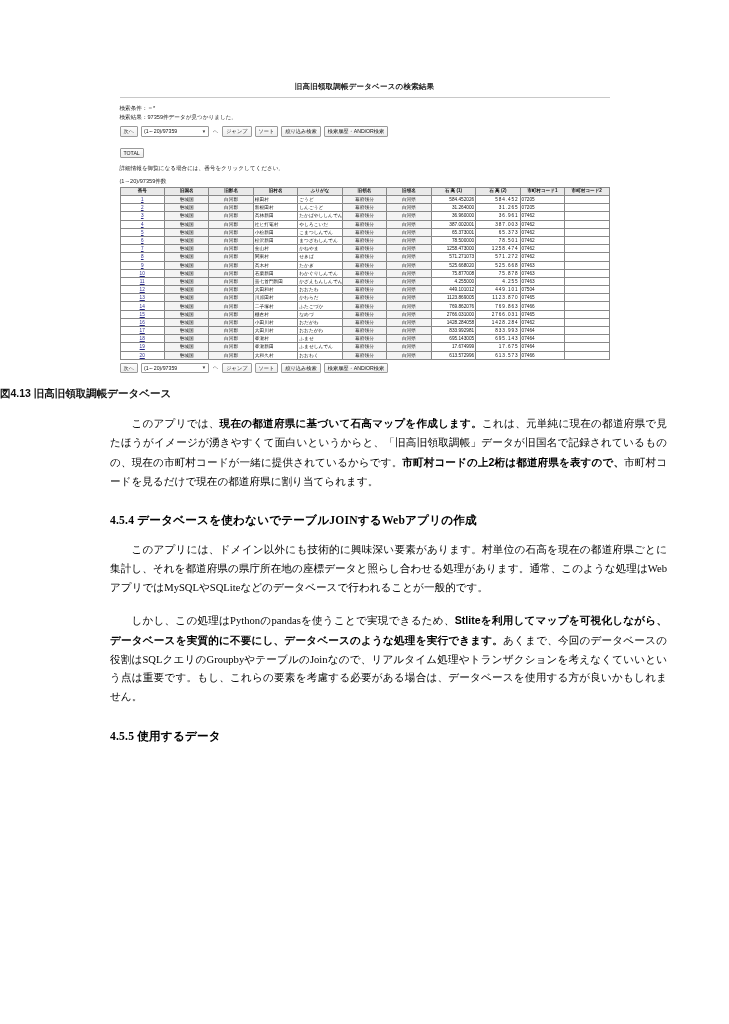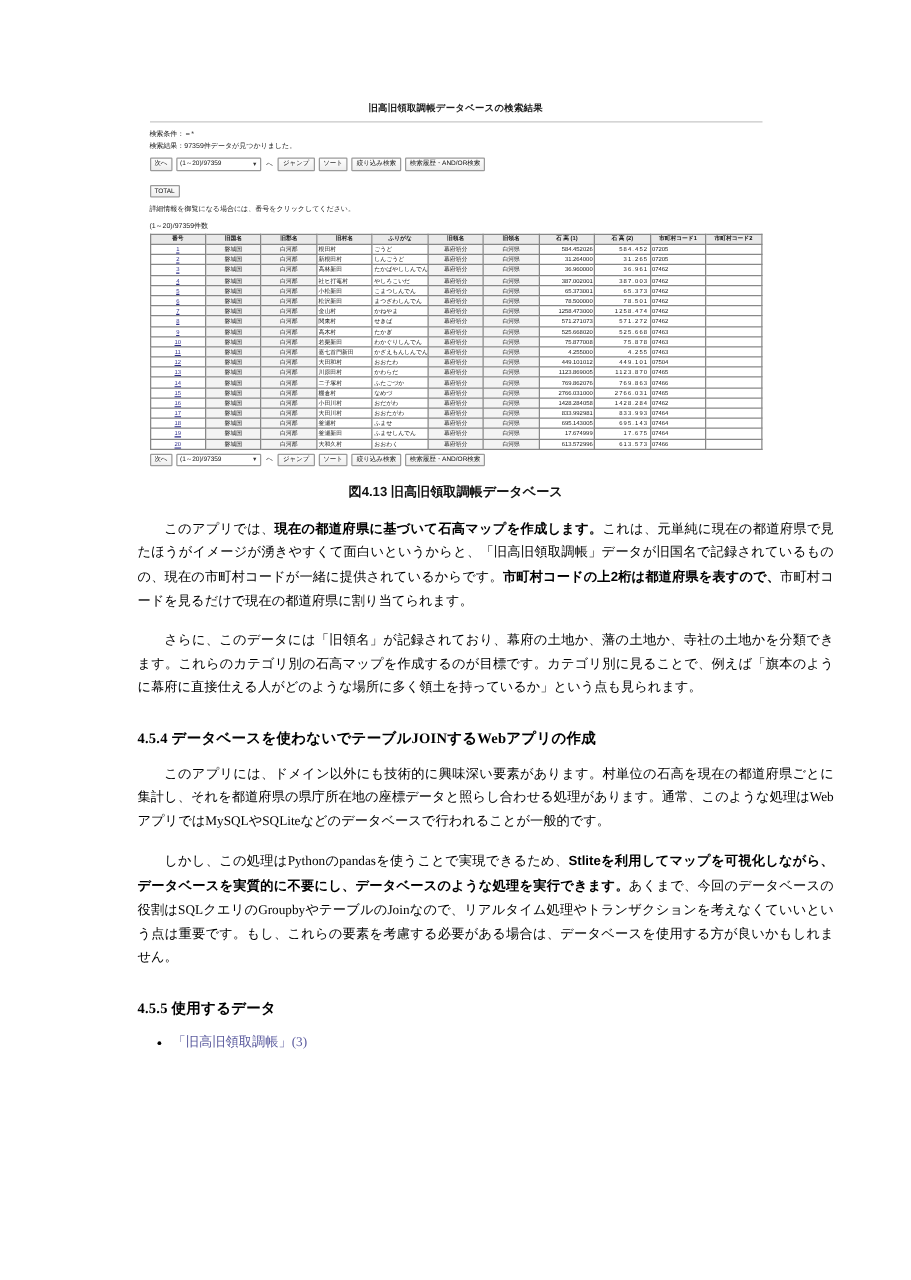--- a/index.html
+++ b/index.html
@@ -148,21 +148,21 @@
   td.c-koku1{ width: 42px; text-align: right; }
   td.c-koku2{ width: 46px; text-align: right; letter-spacing: 0.9px;}
   td.c-code1{ width: 34px; text-align: left; }
   td.c-code2{ width: 34px; text-align: left; }
 
   .fig-footer {
     margin-top: 3px;
   }
 
   .fig-caption {
-    text-align: center;
+    text-align: left;
     font-family: "Liberation Sans", "DejaVu Sans", sans-serif;
     font-weight: bold;
     font-size: 10.5px;
     color: #111;
     margin: 14px 0 0 0;
   }
 
   
   .content {
     padding: 0 62px 0 110px;
@@ -535,30 +535,26 @@
 
     </div>
 
     <div class="fig-caption">図4.13 旧高旧領取調帳データベース</div>
   </div>
 
   <div class="content">
 
     <p class="body"><span>　このアプリでは、</span><span class="b">現在の都道府県に基づいて石高マップを作成します。</span><span>これは、元単純に現在の都道府県で見たほうがイメージが湧きやすくて面白いというからと、「旧高旧領取調帳」データが旧国名で記録されているものの、現在の市町村コードが一緒に提供されているからです。</span><span class="b">市町村コードの上2桁は都道府県を表すので、</span><span>市町村コードを見るだけで現在の都道府県に割り当てられます。</span></p>
 
-    <p class="body">　さらに、このデータには「旧領名」が記録されており、幕府の土地か、藩の土地か、寺社の土地かを分類できます。これらのカテゴリ別の石高マップを作成するのが目標です。カテゴリ別に見ることで、例えば「旗本のように幕府に直接仕える人がどのような場所に多く領土を持っているか」という点も見られます。</p>
 
     <h3 class="sec">4.5.4  データベースを使わないでテーブルJOINするWebアプリの作成</h3>
 
     <p class="body">　このアプリには、ドメイン以外にも技術的に興味深い要素があります。村単位の石高を現在の都道府県ごとに集計し、それを都道府県の県庁所在地の座標データと照らし合わせる処理があります。通常、このような処理はWebアプリではMySQLやSQLiteなどのデータベースで行われることが一般的です。</p>
 
     <p class="body"><span>　しかし、この処理はPythonのpandasを使うことで実現できるため、</span><span class="b">Stliteを利用してマップを可視化しながら、データベースを実質的に不要にし、データベースのような処理を実行できます。</span><span>あくまで、今回のデータベースの役割はSQLクエリのGroupbyやテーブルのJoinなので、リアルタイム処理やトランザクションを考えなくていいという点は重要です。もし、これらの要素を考慮する必要がある場合は、データベースを使用する方が良いかもしれません。</span></p>
 
     <h3 class="sec">4.5.5  使用するデータ</h3>
 
 
-    <ul class="links">
-      <li><span class="lnk">「旧高旧領取調帳」(3)</span></li>
-    </ul>
 
   </div>
 
 </div>
 
 </body></html>

